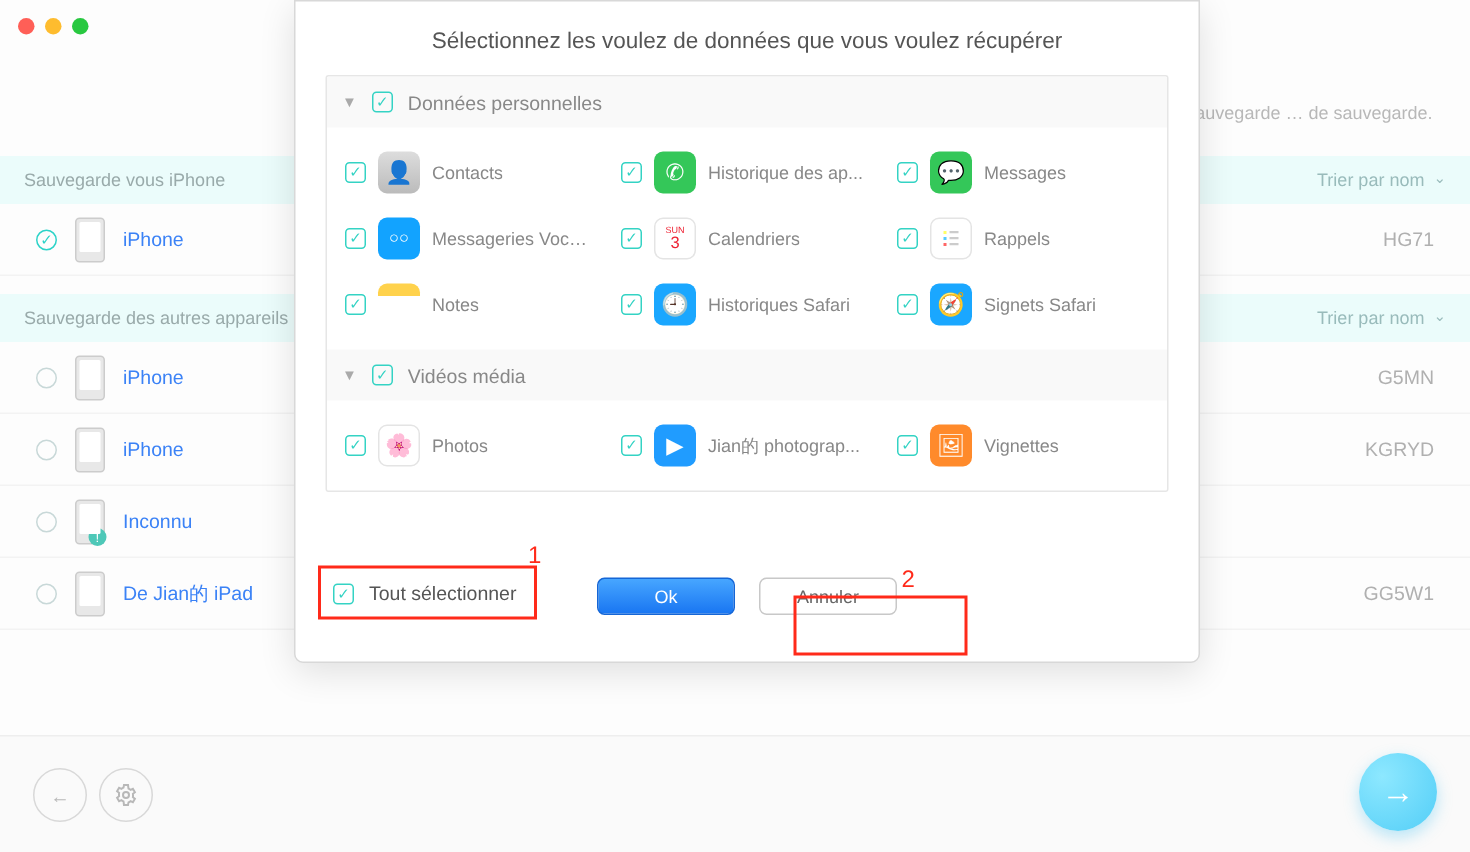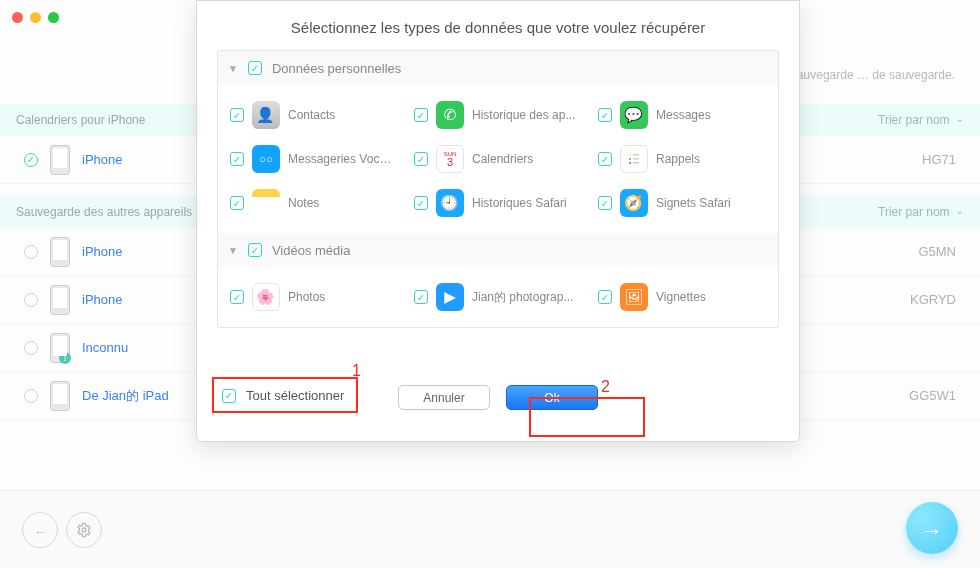--- a/index.html
+++ b/index.html
@@ -71,21 +71,21 @@
 <div class="traffic">
   <span class="r"></span>
   <span class="y"></span>
   <span class="g"></span>
 </div>
 
 <div class="bg">
   <div class="hint">Si votre sauvegarde … de sauvegarde.</div>
 
   <div class="sec-head" style="margin-top:22px">
-    <span>Calendriers pour iPhone</span>
+    <span>Sauvegarde vous iPhone</span>
     <span class="right">
       <span>Trier par nom</span>
       <span class="chev">⌄</span>
     </span>
   </div>
   <div class="row selected">
     <span class="radio on"></span>
     <span class="device"></span>
     <span class="nm">iPhone</span>
     <span class="spacer"></span>
@@ -137,21 +137,21 @@
     <svg width="16" height="16" viewBox="0 0 24 24" fill="none" stroke="#b8b8b8" stroke-width="2">
         <circle cx="12" cy="12" r="3"></circle>
         <path d="M19 12a7 7 0 0 0-.1-1.2l2-1.6-2-3.4-2.4 1a7 7 0 0 0-2-1.2L14 2h-4l-.5 2.6a7 7 0 0 0-2 1.2l-2.4-1-2 3.4 2 1.6A7 7 0 0 0 5 12a7 7 0 0 0 .1 1.2l-2 1.6 2 3.4 2.4-1a7 7 0 0 0 2 1.2L10 22h4l.5-2.6a7 7 0 0 0 2-1.2l2.4 1 2-3.4-2-1.6A7 7 0 0 0 19 12z"></path>
       </svg>
   </div>
   <div class="next">→</div>
 </div>
 
 <div class="overlay">
   <div class="modal">
-    <div class="modal-title">Sélectionnez les types de données que votre voulez récupérer</div>
+    <div class="modal-title">Sélectionnez les voulez de données que vous voulez récupérer</div>
 
     <div class="panel">
       <div class="group-head">
         <span class="tri">▼</span>
         <span class="cb"></span>
         <span>Données personnelles</span>
       </div>
       <div class="grid">
         <div class="cell">
             <span class="cb"></span>
@@ -232,22 +232,22 @@
           </div>
       </div>
     </div>
 
     <div class="footer">
       <div class="select-all">
         <span class="cb"></span>
         <span>Tout sélectionner</span>
       </div>
       <div class="buttons">
+        <div class="btn btn-ok">Ok</div>
         <div class="btn btn-cancel">Annuler</div>
-        <div class="btn btn-ok">Ok</div>
       </div>
     </div>
   </div>
 
   <div class="anno a1"></div>
   <div class="anno a2"></div>
   <div class="anno-label l1">1</div>
   <div class="anno-label l2">2</div>
 </div>
 

